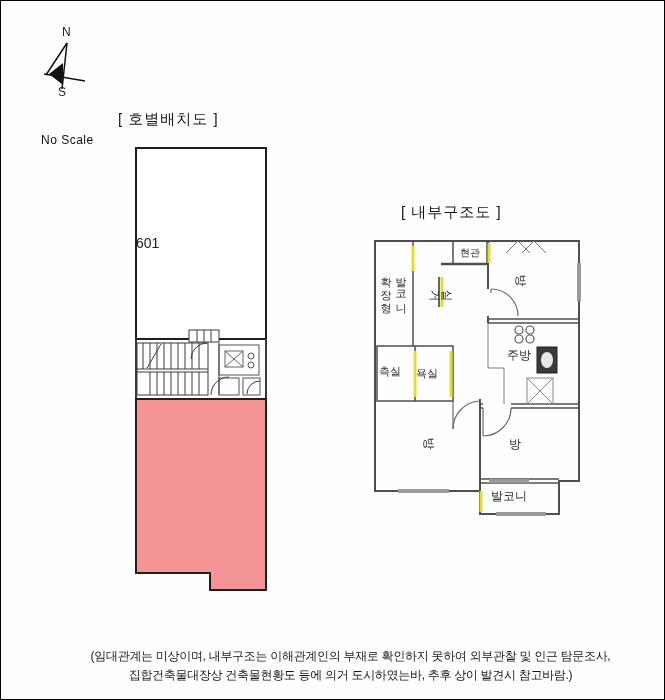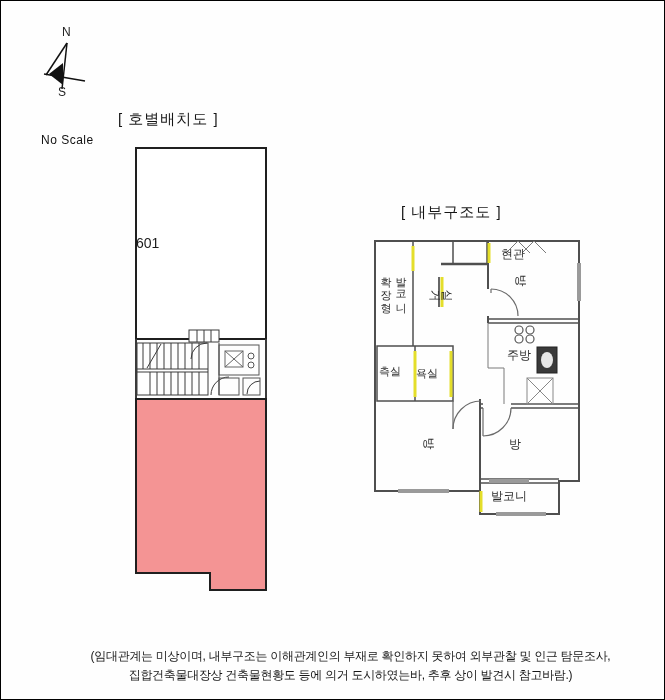--- a/index.html
+++ b/index.html
@@ -181,21 +181,21 @@
 
   <div class="lbl compass-t" style="left:61px;top:24px;">N</div>
   <div class="lbl compass-t" style="left:57px;top:84px;">S</div>
   <div class="lbl noscale" style="left:40px;top:84px;margin-top:48px;">No Scale</div>
 
   <div class="lbl ctr title" style="left:117px;top:109px;width:160px;">[ 호별배치도 ]</div>
   <div class="lbl ctr unitnum" style="left:135px;top:234px;width:110px;">601</div>
 
   <div class="lbl ctr title" style="left:400px;top:202px;width:160px;">[ 내부구조도 ]</div>
 
-  <div class="lbl room" style="left:452px;top:245px;width:34px;text-align:center;font-size:12px;padding-left:43px;">현관</div>
+  <div class="lbl room" style="left:452px;top:245px;width:34px;text-align:center;font-size:10px;">현관</div>
 
   <div class="lbl room12" style="left:427px;top:286px;"><span class="rot">거</span><span class="rot">실</span></div>
 
   <div class="lbl room12" style="left:513px;top:271px;"><span class="rot">방</span></div>
 
   <div class="lbl room12" style="left:506px;top:346px;">주방</div>
 
   <div class="lbl room ctr" style="left:378px;top:363px;width:34px;">측실</div>
   <div class="lbl room ctr" style="left:415px;top:365px;width:36px;">욕실</div>
 

